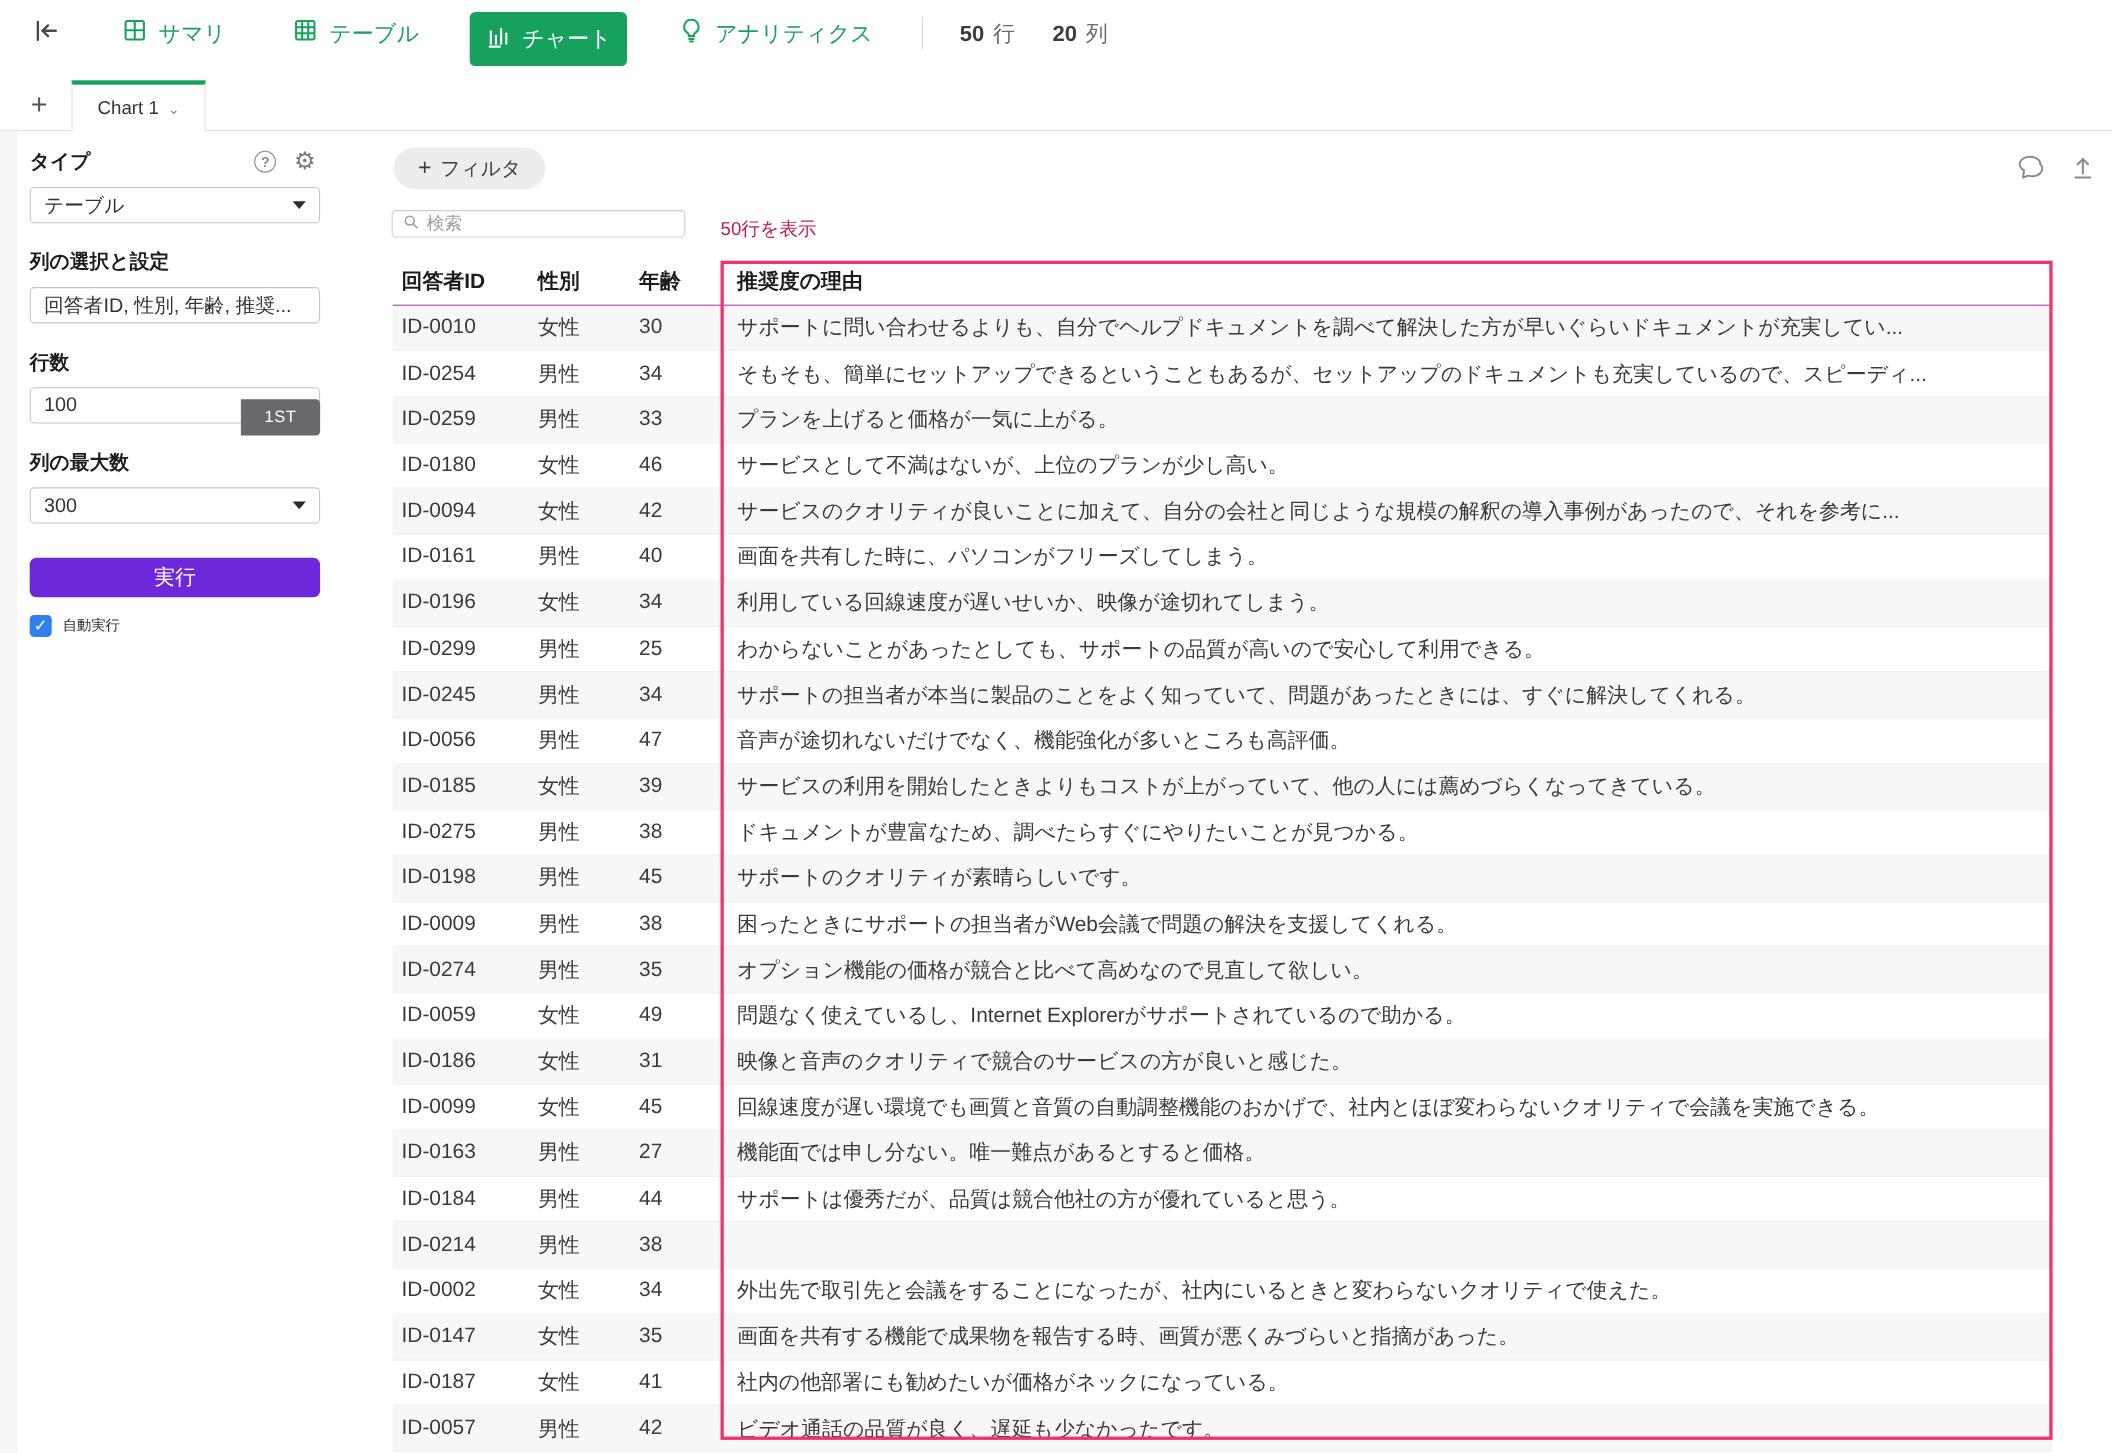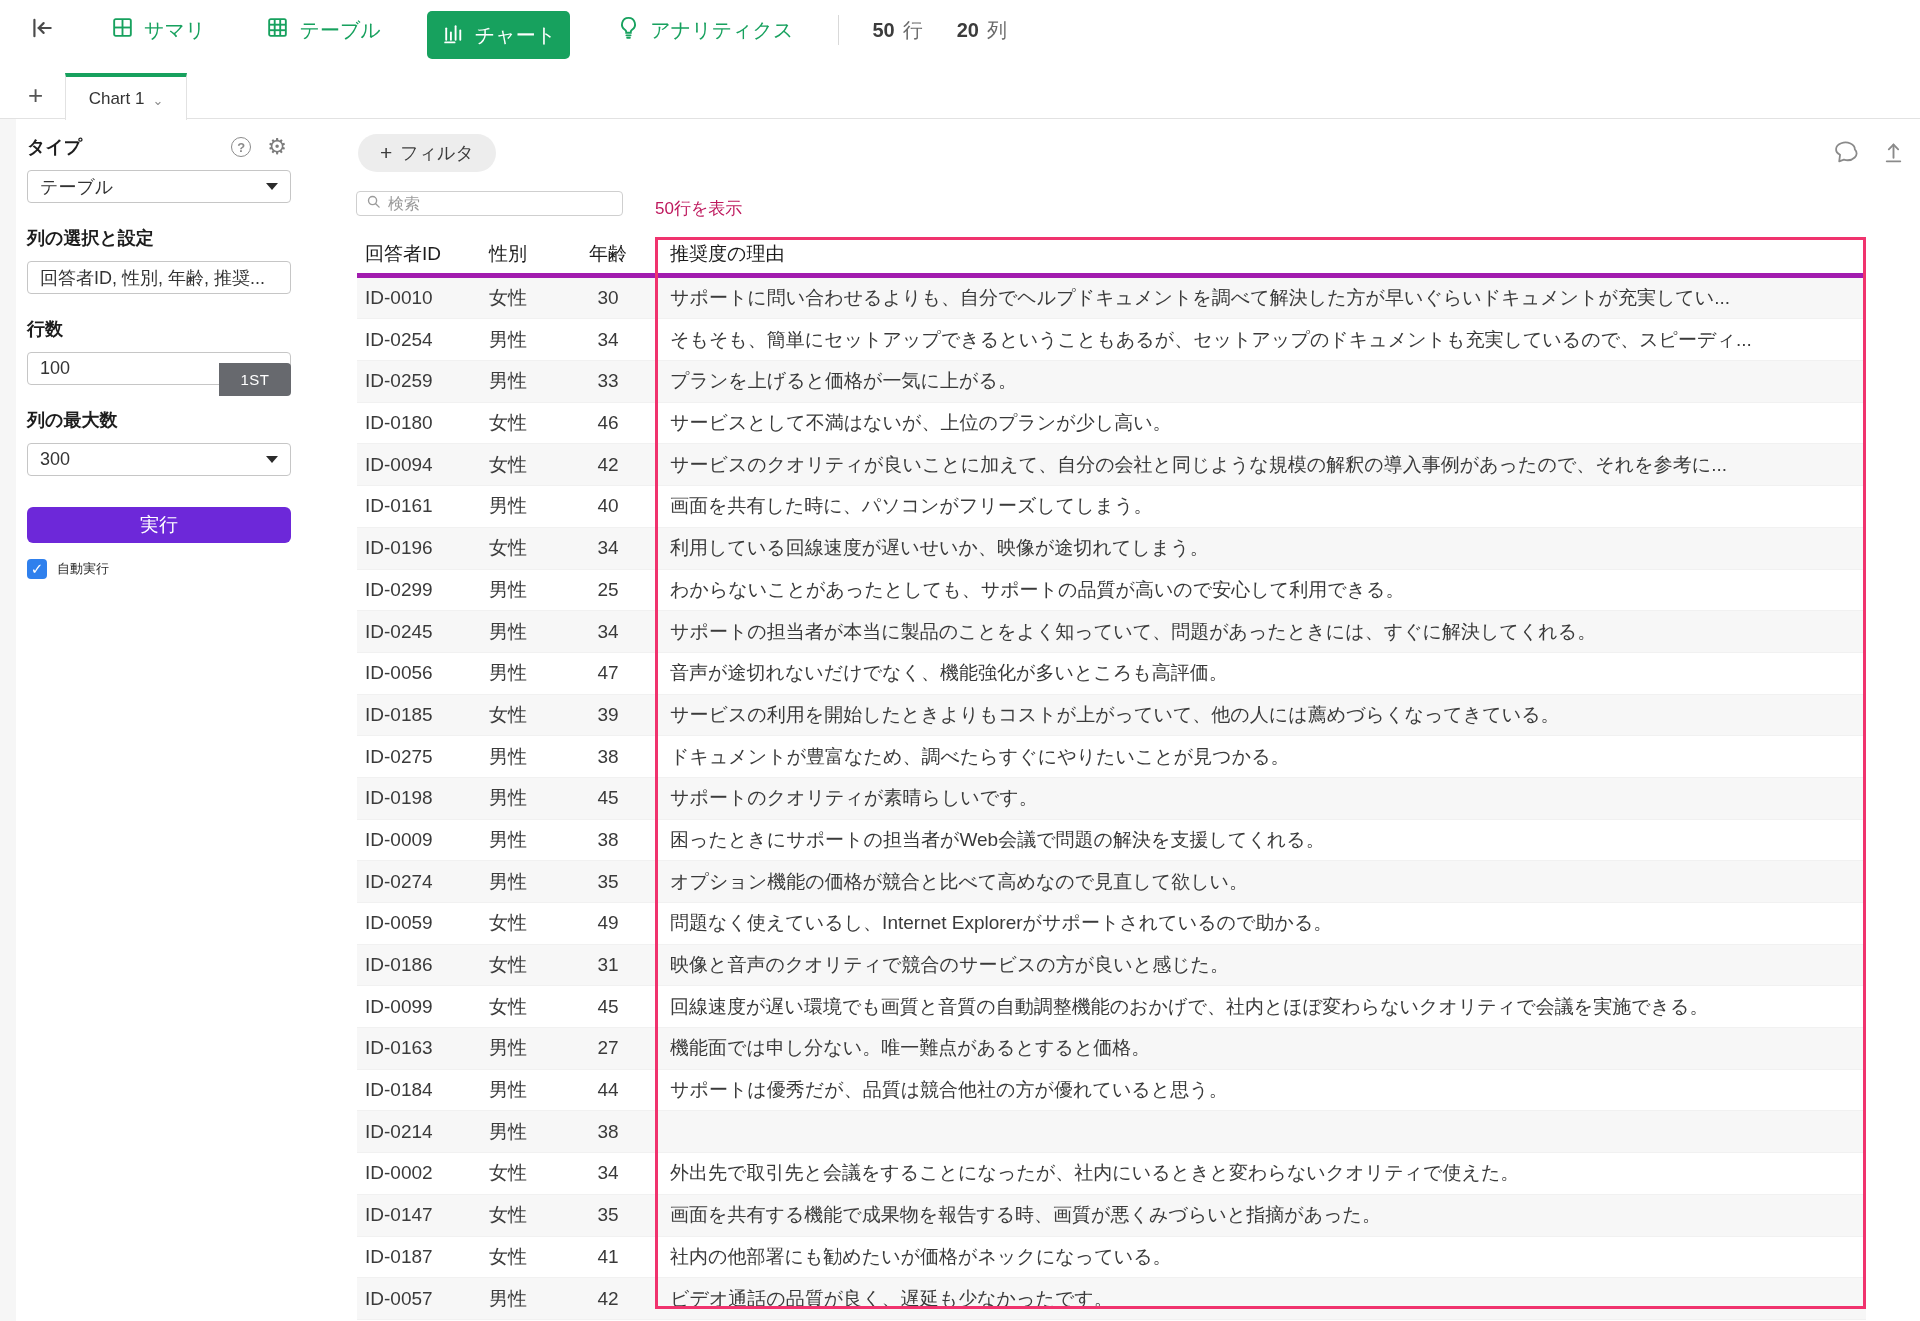--- a/index.html
+++ b/index.html
@@ -71,25 +71,25 @@
   .search-box input::placeholder { color:#9b9b9b; }
   .rows-shown { position:absolute; left:655px; top:197px; font-size:17px; color:#be185d; }
   .tr-icons { position:absolute; right:14px; top:140px; display:flex; gap:22px; }
   .tr-icons svg { cursor:pointer; }
 
   
   :root { --green:#17a15e; --pink:#f0336e; --rh:41.7px; }
   .table { position:absolute; left:357px; top:236px; width:1509px; }
   .trow { display:grid; grid-template-columns:132px 92px 54px 1fr; height:var(--rh);
     align-items:center; font-size:19px; }
-  .trow.head { font-weight:normal; color:#1c1c1c; border-bottom:5px solid #a21caf; }
+  .trow.head { font-weight:bold; color:#1c1c1c; border-bottom:1px solid #a21caf; }
   .trow.body { border-bottom:1px solid #f1f1f1; color:#3a3a3a; }
   .trow.body:nth-child(odd) { background:#f7f7f7; }
   .c-id { padding-left:8px; }
-  .c-age { text-align:center; }
+  .c-age { text-align:left; }
   .c-reason { padding-left:35px; white-space:nowrap; overflow:hidden; }
   .pink-box { position:absolute; left:655px; top:237px; width:1211px; height:1072px;
     border:3px solid var(--pink); pointer-events:none; z-index:5; }
 </style>
 </head>
 <body>
 
 <div class="topbar">
   <div class="back-btn">
     <span>

